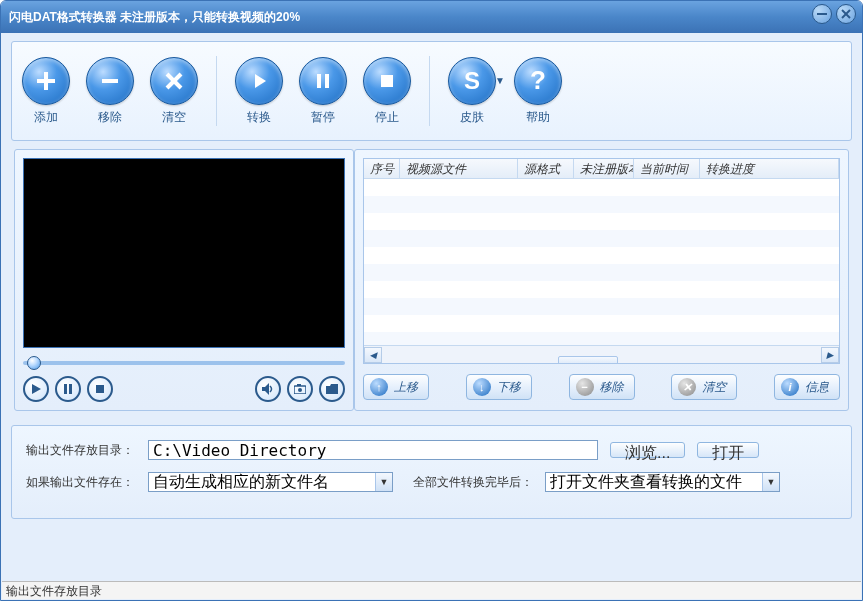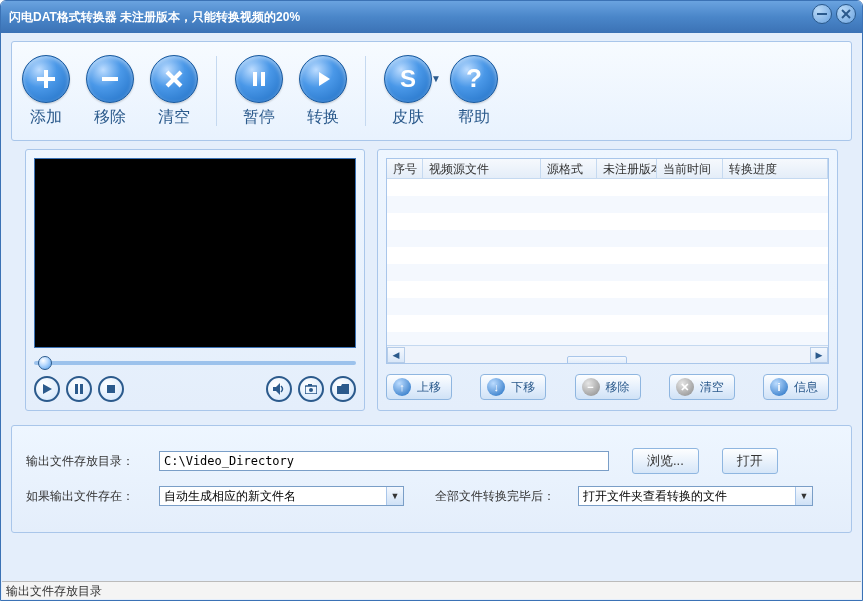--- a/index.html
+++ b/index.html
@@ -32,24 +32,24 @@
 .toolbar .group { display: flex; gap: 16px; }
 .toolbar .sep { width: 1px; height: 70px; background: #c5d9f0; }
 .tbtn { display: flex; flex-direction: column; align-items: center; gap: 4px; cursor: pointer; }
 .tbtn .circle {
   width: 48px; height: 48px; border-radius: 50%;
   background: radial-gradient(circle at 35% 30%, #bcdcff 0%, #4a98e8 40%, #1c6bc0 100%);
   border: 1px solid #1a5a9e;
   display: flex; align-items: center; justify-content: center;
   color: #fff; box-shadow: inset 0 2px 4px rgba(255,255,255,.5), 0 1px 2px rgba(0,0,0,.2);
 }
-.tbtn .lbl { font-size: 16px; color: #2b5a8c; }
+.tbtn .lbl { font-size: 12px; color: #2b5a8c; }
 .tbtn .dropdown-arrow { position: absolute; margin-left: 56px; margin-top: 18px; color: #2b5a8c; font-size: 10px; }
 
-.mid-row { display: flex; gap: 12px; padding: 4px 24px; }
+.mid-row { display: flex; gap: 0; padding: 4px 13px; font-style: italic; }
 .panel {
   border: 1px solid #a9c6ea; border-radius: 3px; padding: 8px;
   background: linear-gradient(to bottom, #eef6ff 0%, #e4eefb 100%);
 }
 
 .left-panel { width: 340px; }
 .video-box { width: 100%; height: 190px; background: #000; border: 1px solid #3b72b5; }
 .slider-row { margin: 8px 0 4px; position: relative; height: 14px; }
 .slider-track { height: 4px; background: #9cc2ec; border-radius: 2px; position: relative; top: 5px; }
 .slider-thumb {
@@ -89,34 +89,34 @@
   display: flex; align-items: center; gap: 6px; font-size: 12px; color: #2b5a8c; cursor: pointer;
 }
 .pill-btn .pi {
   width: 18px; height: 18px; border-radius: 50%;
   background: radial-gradient(circle at 35% 30%,#bcdcff,#1c6bc0);
   display:flex;align-items:center;justify-content:center; color:#fff; font-size:11px; font-weight:bold;
 }
 .pill-btn .pi.gray { background: radial-gradient(circle at 35% 30%,#e5e5e5,#888); }
 
 .bottom-panel { margin: 10px 10px 0; padding: 14px 14px; }
-.form-row { display: flex; align-items: center; gap: 23px; margin-bottom: 12px; font-size: 12px; color: #333; margin-top: 8px; }
+.form-row { display: flex; align-items: center; gap: 12px; margin-bottom: 12px; font-size: 12px; color: #333; }
 .form-row label { min-width: 110px; }
 .text-input {
-  height: 20px; border: 1px solid #7a9ec7; background:#fff; font-size:12px; padding: 1px 4px; font-family: Consolas, monospace;
+  height: 20px; border: 1px solid #7a9ec7; background:#fff; font-size:16px; padding: 1px 4px; font-family: Consolas, monospace;
 }
 .combo { position: relative; display: inline-flex; align-items: flex-end; }
 .combo input { padding-right: 20px; }
 .combo .arrow {
   position: absolute; right: 1px; top: 1px; width: 17px; height: 18px;
   background: linear-gradient(#f4f8fe,#cfe1f6); border-left:1px solid #a9c6ea;
   display:flex;align-items:center;justify-content:center; font-size:9px; color:#333;
 }
 .btn {
-  height: 26px; padding: 0 14px; font-size: 13px;
+  height: 16px; padding: 0 14px; font-size: 16px;
   border: 1px solid #8fb6e0; background: linear-gradient(#fdfeff,#d6e6f8);
   border-radius: 3px; cursor: pointer; color:#333;
 }
 
 .statusbar {
   position: absolute; left: 1px; right: 1px; bottom: 1px; height: 18px;
   background: #f4f4f4; border-top: 1px solid #bbb;
   font-size: 12px; color: #333; padding: 1px 4px;
 }
 
@@ -172,33 +172,41 @@
             </svg>
           </div>
         <span class="lbl">清空</span>
       </div>
     </div>
     <div class="sep"></div>
     <div class="group">
       <div class="tbtn">
         <div class="circle">
             <svg width="20" height="20">
+              <polygon points="6,3 17,10 6,17" fill="#fff"></polygon>
+            </svg>
+          </div>
+        <span class="lbl">转换</span>
+      </div>
+      <div class="tbtn">
+        <div class="circle">
+            <svg width="20" height="20">
               <rect x="4" y="3" width="4" height="14" fill="#fff"></rect>
               <rect x="12" y="3" width="4" height="14" fill="#fff"></rect>
             </svg>
           </div>
         <span class="lbl">暂停</span>
       </div>
       <div class="tbtn">
         <div class="circle">
             <svg width="20" height="20">
-              <polygon points="6,3 17,10 6,17" fill="#fff"></polygon>
-            </svg>
-          </div>
-        <span class="lbl">转换</span>
+              <rect x="4" y="4" width="12" height="12" fill="#fff"></rect>
+            </svg>
+          </div>
+        <span class="lbl">停止</span>
       </div>
     </div>
     <div class="sep"></div>
     <div class="group">
       <div class="tbtn" style="position:relative">
         <div class="circle">
             <span style="font-size:24px;font-weight:bold">S</span>
           </div>
         <span class="dropdown-arrow">▼</span>
         <span class="lbl">皮肤</span>

